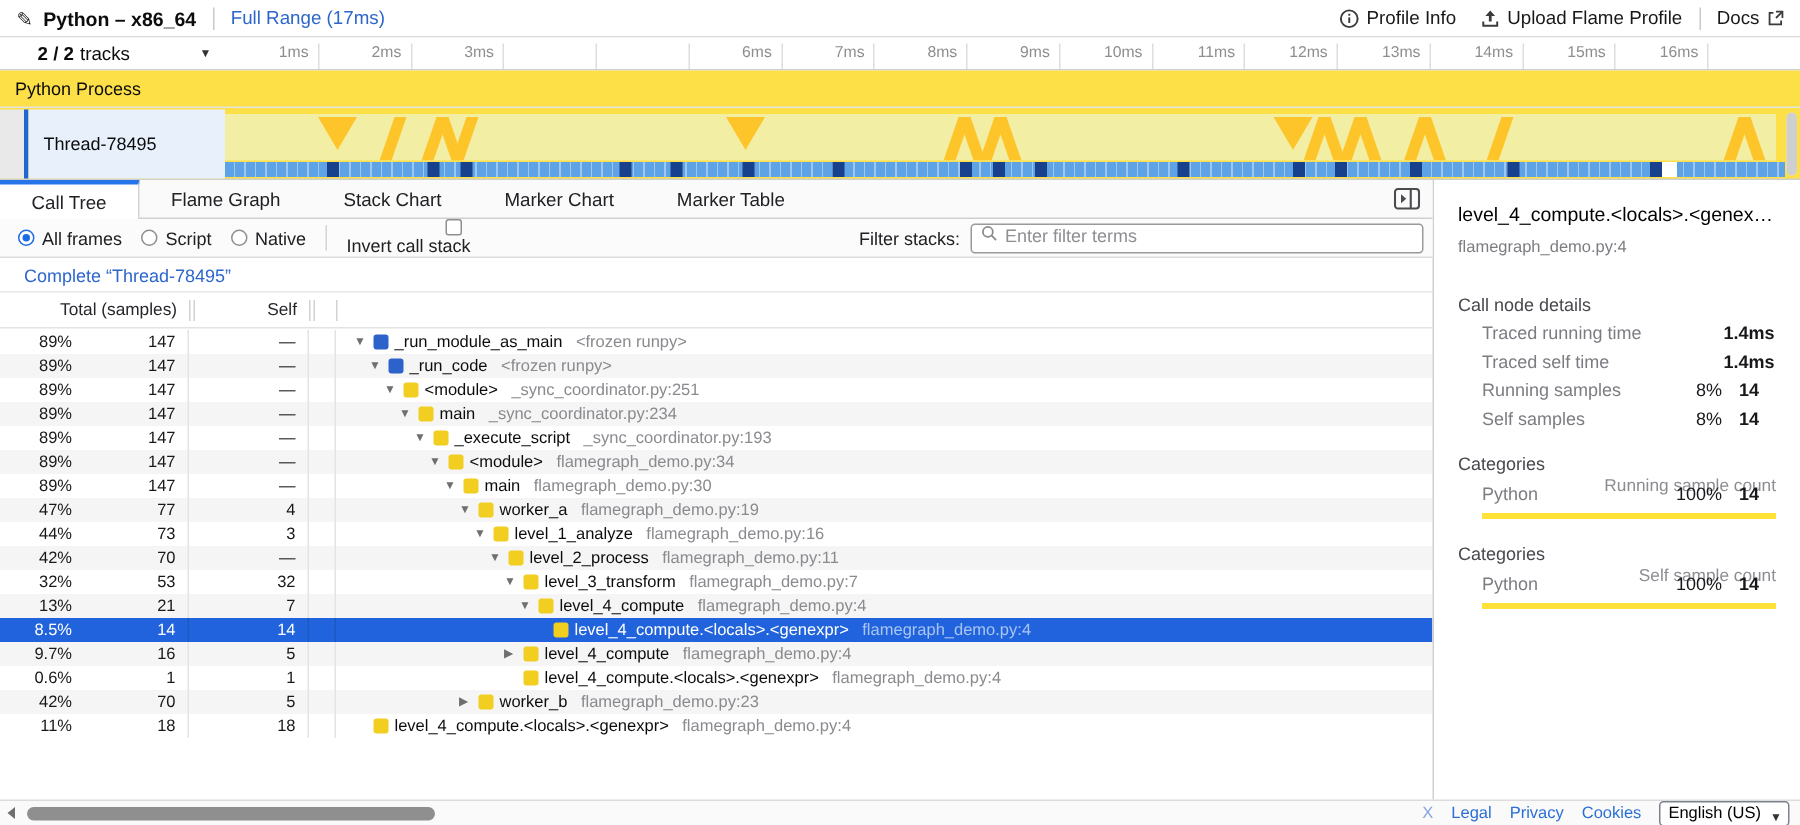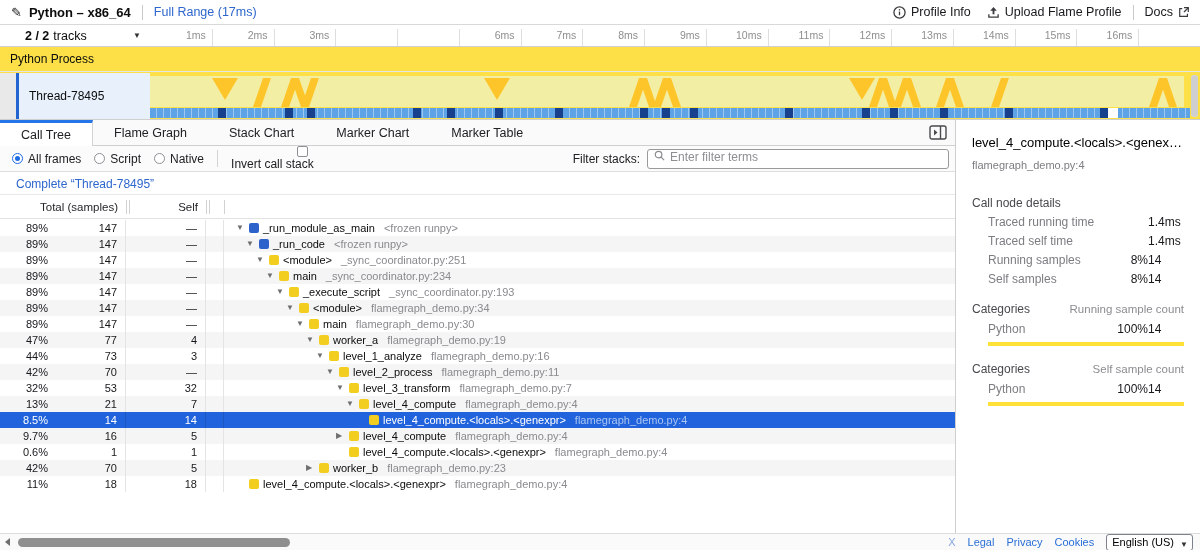--- a/index.html
+++ b/index.html
@@ -124,22 +124,22 @@
 
   
   .sidebar{position:absolute;left:955px;top:120px;width:245px;height:413px;background:#fff;
            border-left:1px solid #cfcfcf;box-sizing:border-box;padding:15px 16px 0 16px;font-size:12px;}
   .sb-title{font-size:13px;color:#000;white-space:nowrap;overflow:hidden;text-overflow:ellipsis;}
   .sb-file{margin-top:9px;font-size:11px;color:#7c7c82;}
   .sb-section{margin-top:25px;color:#48484e;}
   .sb-row{display:flex;margin-top:5px;padding-left:16px;color:#7c7c82;height:14px;line-height:14px;}
   .sb-row .lbl{flex:1 1 auto;}
   .sb-row .pct{width:44px;text-align:right;color:#18181b;}
-  .sb-row .val{width:36px;text-align:left;color:#18181b;}
-  .sb-cat-head{display:flex;margin-top:16px;height:15px;line-height:15px;}
+  .sb-row .val{width:36px;text-align:center;color:#18181b;font-weight:bold;}
+  .sb-cat-head{display:flex;margin-top:16px;height:15px;line-height:15px;flex-direction:column;}
   .sb-cat-head .t{color:#48484e;}
   .sb-cat-head .h{flex:1;text-align:right;color:#8c8c92;font-size:11.5px;}
   .sb-bar{height:4px;margin:6px 0 0 16px;}
 </style>
 </head>
 <body>
 
 <div class="app">
 
   <div class="topbar">

